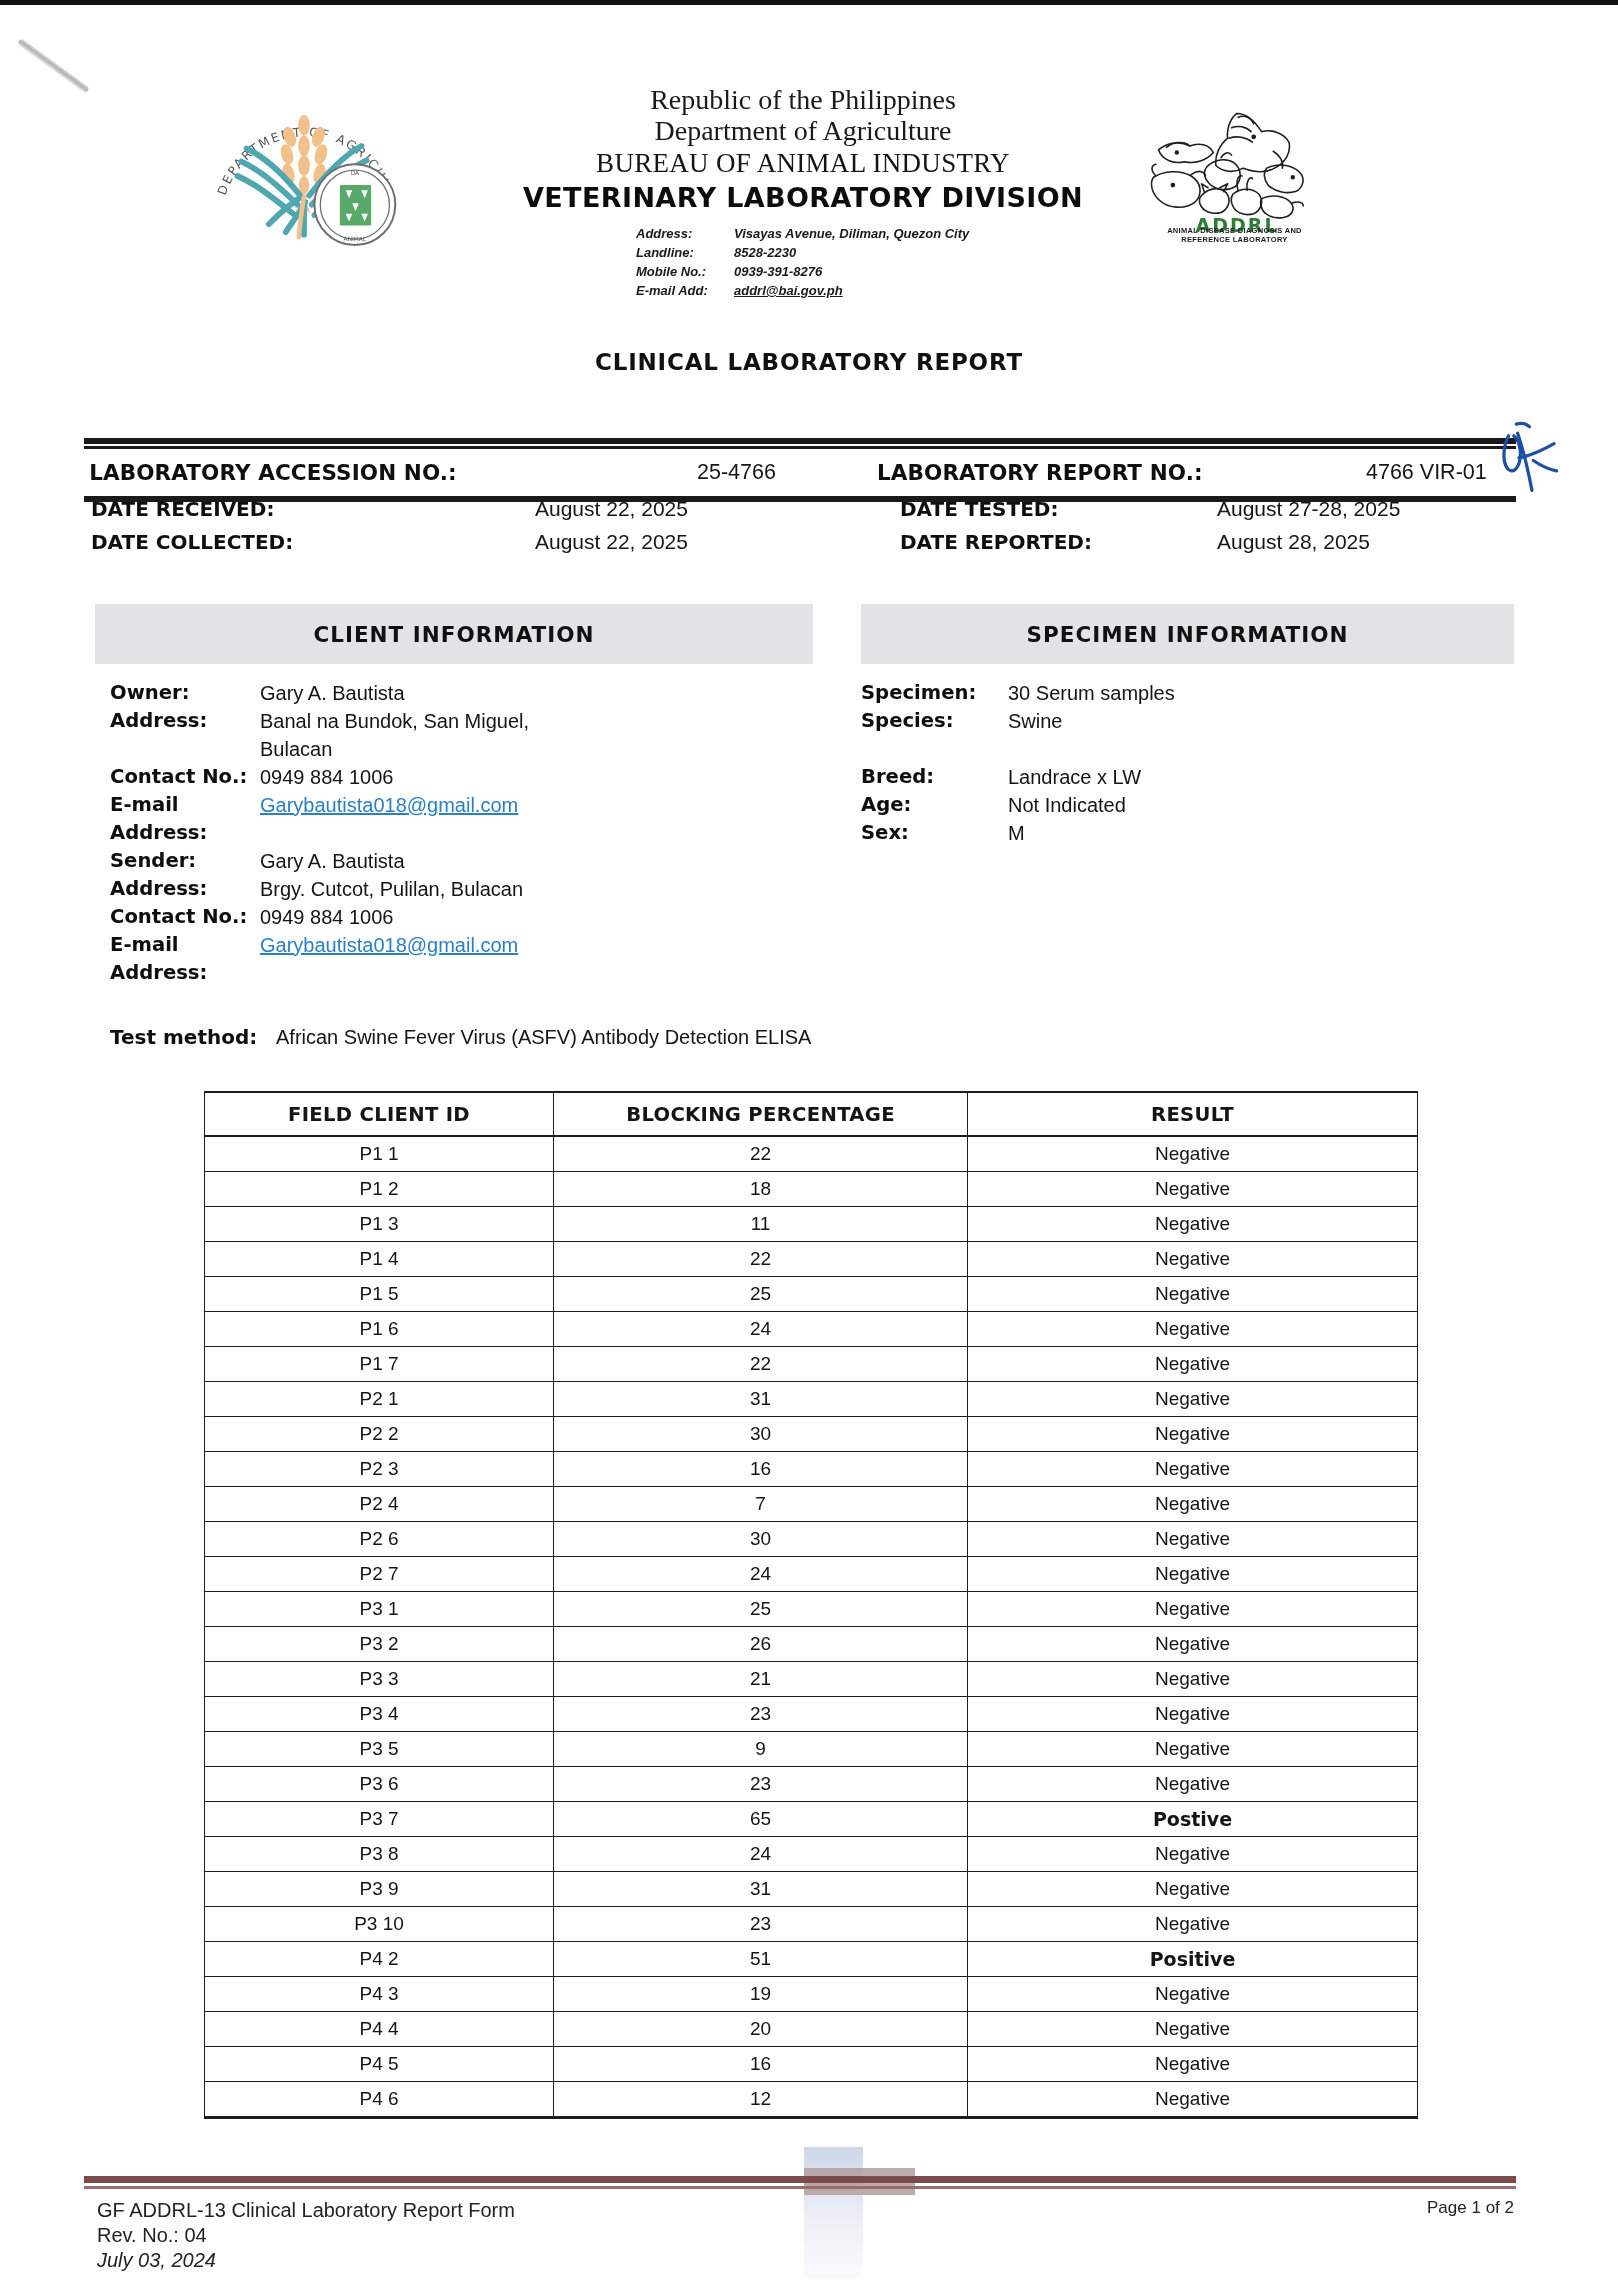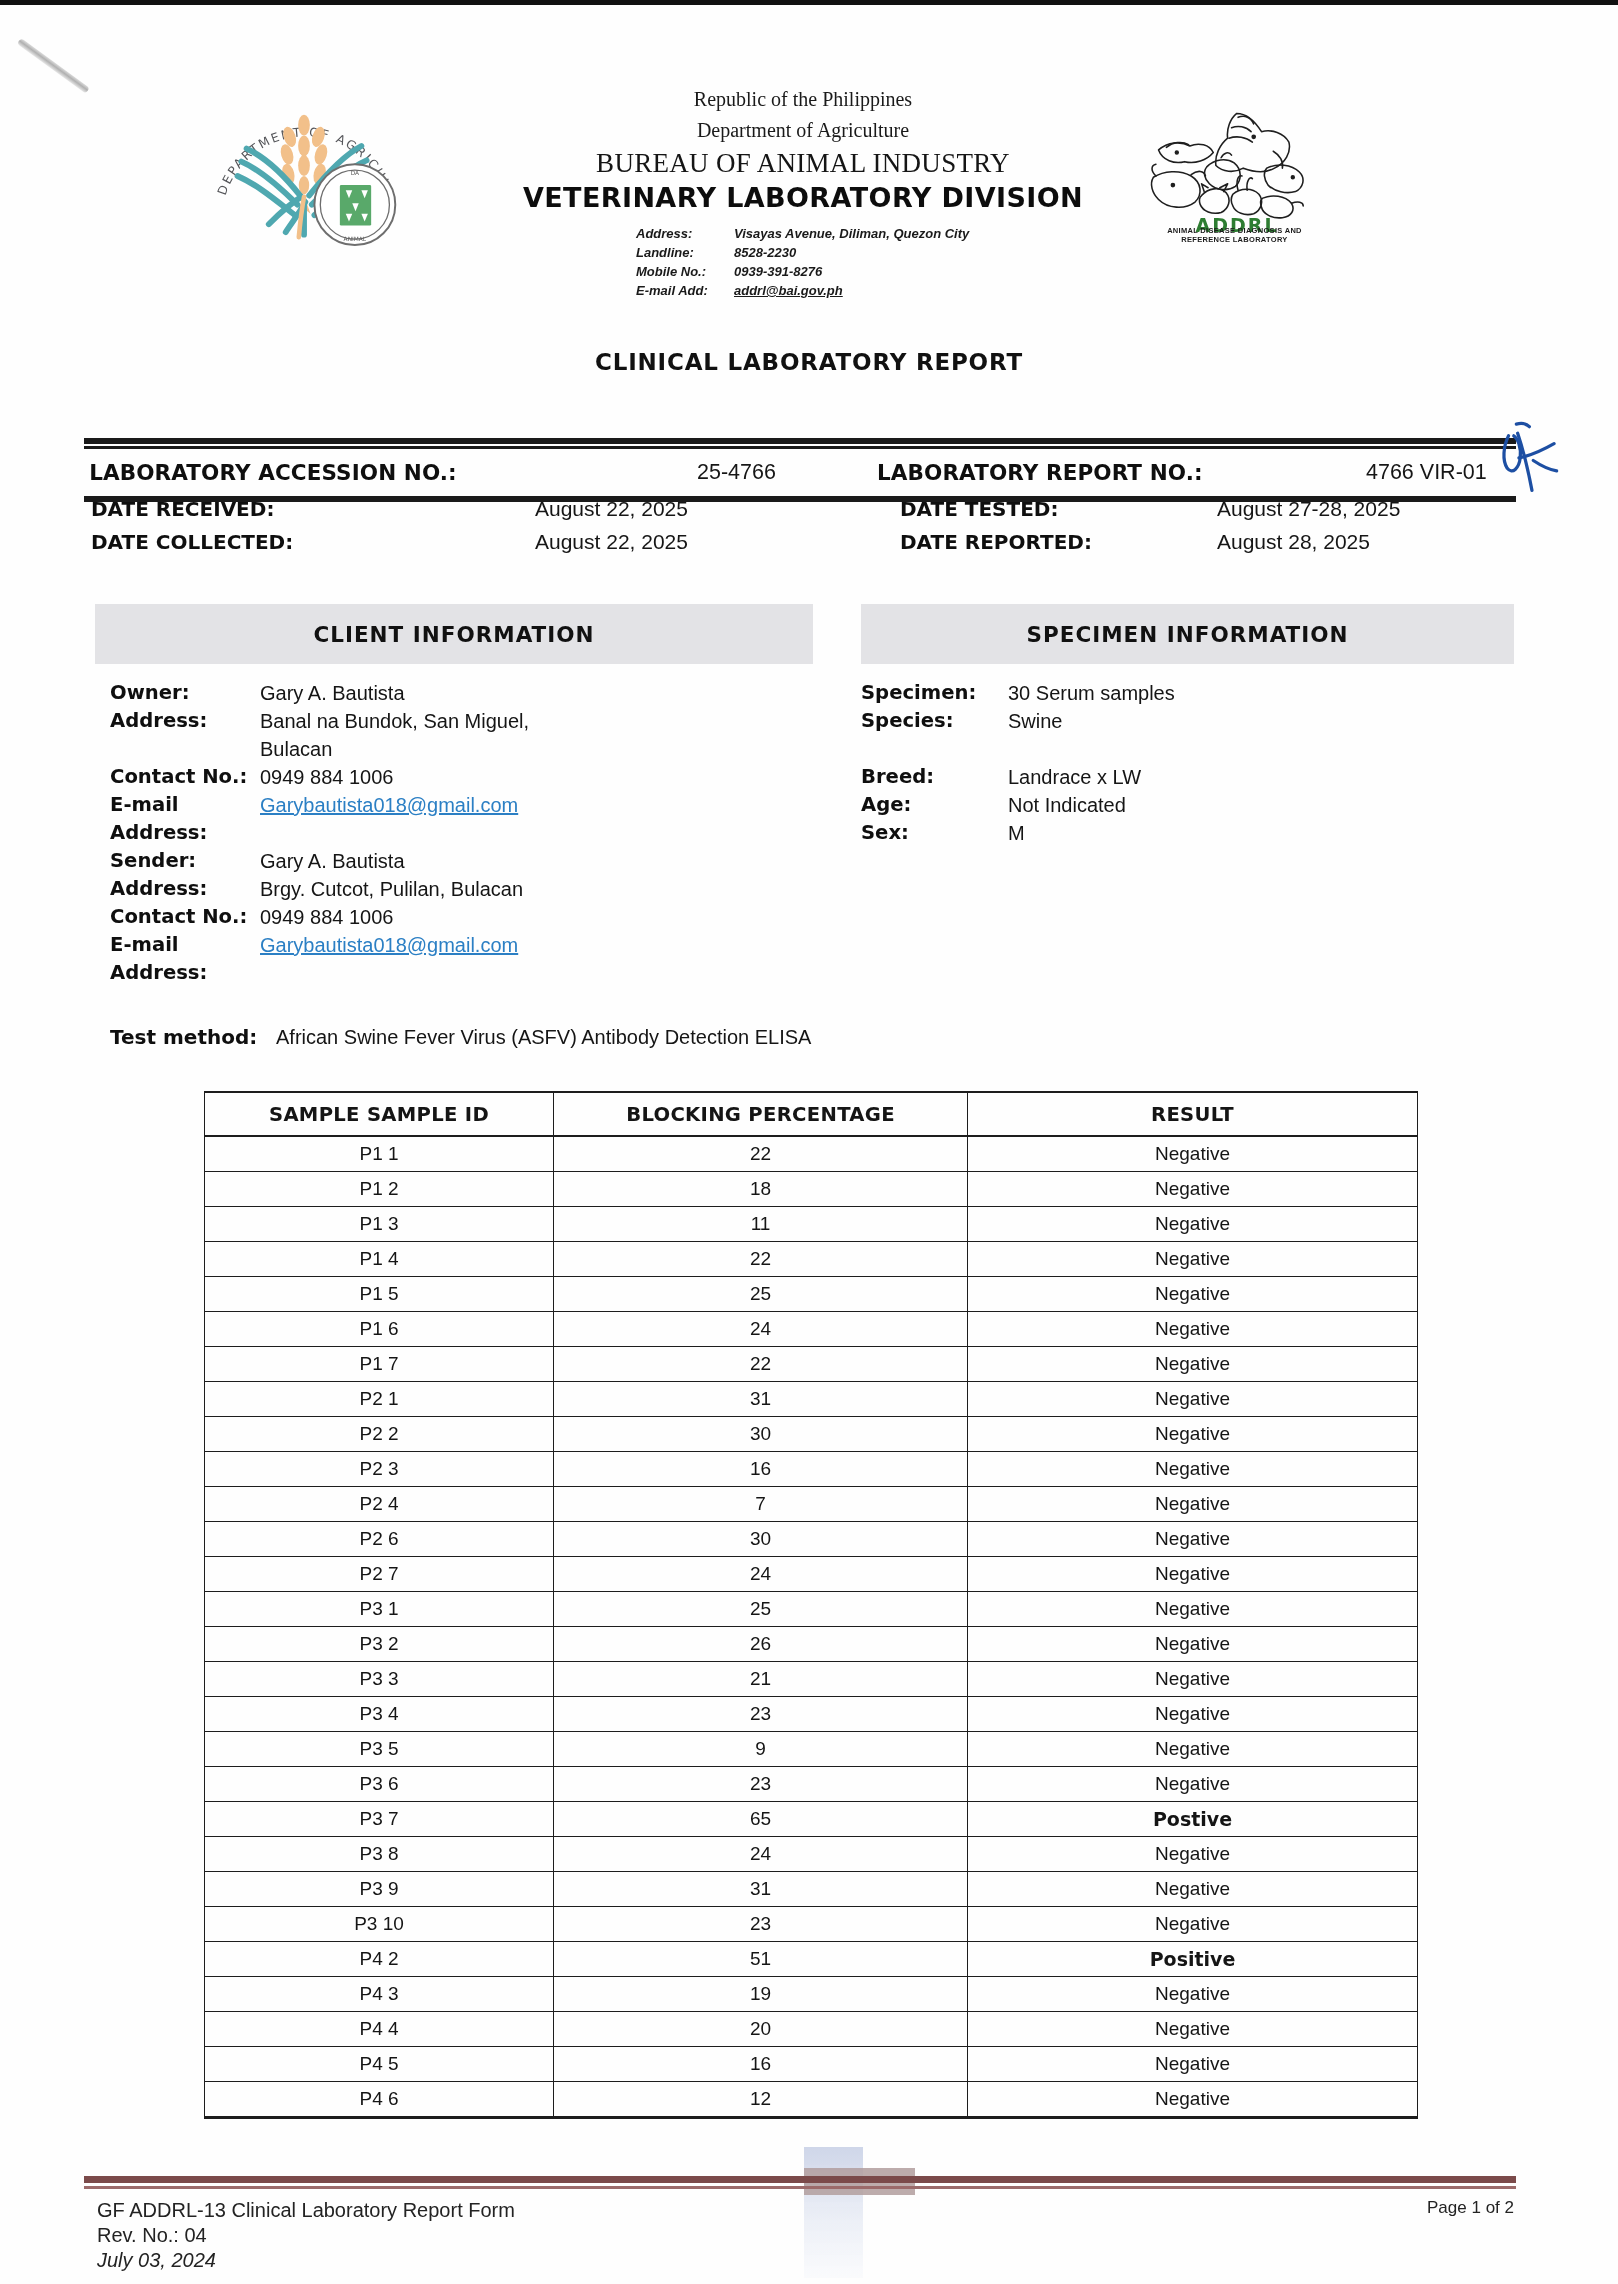--- a/index.html
+++ b/index.html
@@ -62,21 +62,21 @@
     color: #2e7d32; letter-spacing: 2px;
     font-family: "DejaVu Sans", sans-serif;
   }
 
   .hdr-lines {
     position: absolute; left: 470px; top: 38px; width: 666px;
     text-align: center;
   }
   .hdr-l1, .hdr-l2 {
     font-family: "Liberation Serif", serif;
-    font-size: 20px; line-height: 31px; color: #1a1a1a;
+    font-size: 28px; line-height: 31px; color: #1a1a1a;
   }
   .hdr-l3 {
     font-family: "Liberation Serif", serif;
     font-size: 27px; line-height: 34px; color: #151515;
     letter-spacing: 0.3px;
   }
   .hdr-l4 {
     font-family: "DejaVu Sans", sans-serif;
     font-size: 27px; font-weight: bold; line-height: 35px;
     letter-spacing: 0.4px; color: #0d0d0d;
@@ -495,21 +495,21 @@
   </div>
 
   <div class="test-method">
     <span class="tm-lbl">Test method:</span>
     <span class="tm-val">African Swine Fever Virus (ASFV) Antibody Detection ELISA</span>
   </div>
 
   <table class="results">
     <thead>
       <tr>
-        <th class="col-id">SAMPLE SAMPLE ID</th>
+        <th class="col-id">FIELD CLIENT ID</th>
         <th class="col-pct">BLOCKING PERCENTAGE</th>
         <th class="col-res">RESULT</th>
       </tr>
     </thead>
     <tbody id="results-body">
         <tr>
           <td class="col-id">P1 1</td>
           <td class="col-pct">22</td>
           <td class="col-res">Negative</td>
         </tr>

